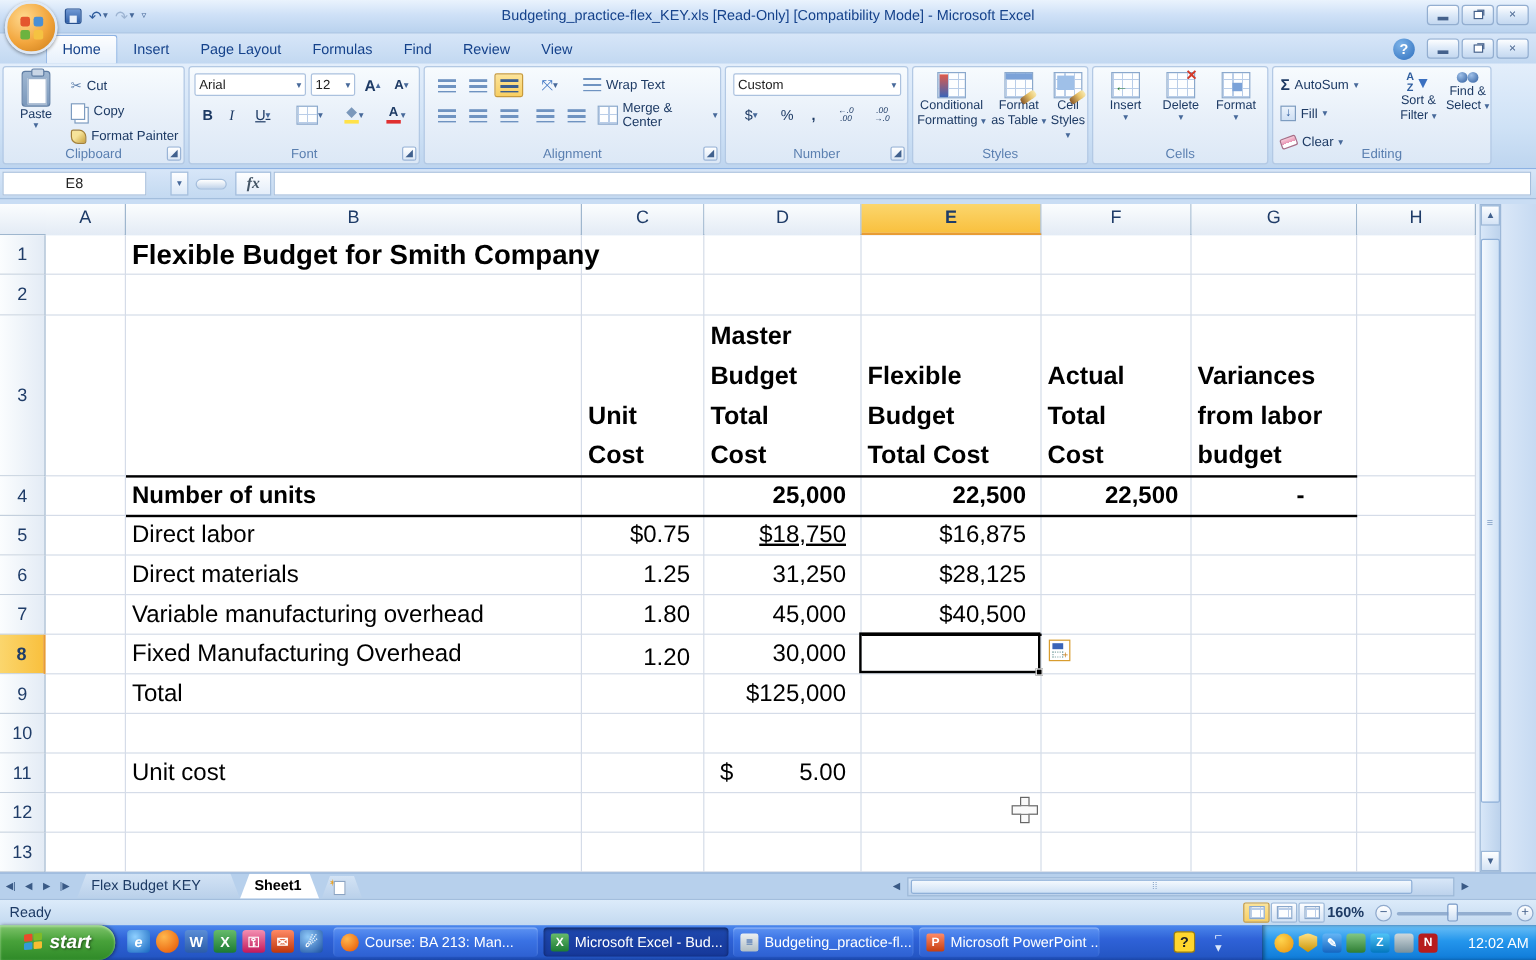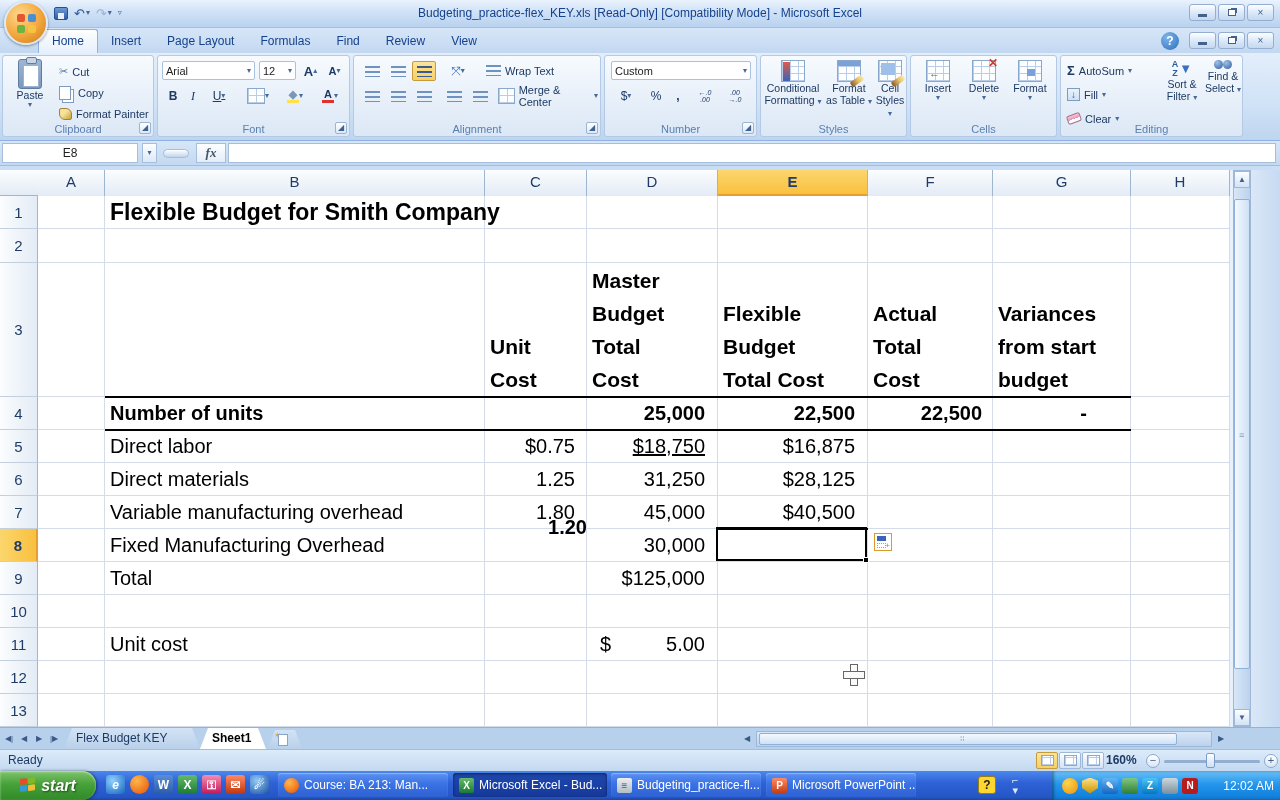--- a/index.html
+++ b/index.html
@@ -82,21 +82,21 @@
   .binoc:before,.binoc:after{content:"";position:absolute;top:0;width:9px;height:9px;border-radius:50%;background:radial-gradient(circle at 35% 30%,#9fc0e8,#2e5d9e);}
   .binoc:before{left:0;} .binoc:after{right:0;}
   .fillic{width:13px;height:13px;border:1px solid #7d9cc0;background:linear-gradient(#eaf2fc,#cfe0f4);
     color:#2e5d9e;font-size:10px;line-height:11px;text-align:center;font-weight:bold;}
   .eraser{width:14px;height:9px;background:linear-gradient(#f7c9d8,#e794b4 55%,#fff 55%);border:1px solid #a76d86;border-radius:2px;transform:rotate(-20deg);}
   .sigma{font-size:13px;font-weight:bold;color:#1d3a64;}
 
   
   #fbar{position:absolute;left:0;top:141px;width:1280px;height:25px;
     background:linear-gradient(#d7e6f8,#c3d9f1);border-bottom:1px solid #a3bedd;}
-  #namebox{position:absolute;left:2px;top:2px;width:136px;height:20px;background:#fff;border:1px solid #a5bedc;
+  #namebox{position:absolute;left:2px;top:2px;width:120px;height:20px;background:#fff;border:1px solid #a5bedc;
     font-size:12px;color:#222;text-align:center;line-height:18px;}
   #namedd{position:absolute;left:142px;top:2px;width:15px;height:20px;background:linear-gradient(#fdfeff,#dce9f8);
     border:1px solid #a5bedc;font-size:8px;color:#47699a;text-align:center;line-height:18px;}
   #grip{position:absolute;left:163px;top:8px;width:26px;height:9px;border-radius:5px;background:linear-gradient(#fff,#c2d4ea);border:1px solid #a5bedc;}
   #fxbtn{position:absolute;left:196px;top:2px;width:30px;height:20px;background:linear-gradient(#fdfeff,#e4edf9);
     border:1px solid #a5bedc;text-align:center;font-family:"Liberation Serif",serif;font-style:italic;font-weight:bold;
     font-size:13px;color:#456;line-height:18px;}
   #finput{position:absolute;left:228px;top:2px;width:1048px;height:20px;background:#fff;border:1px solid #a5bedc;
     font-size:12px;line-height:18px;padding:0 4px;color:#000;}
 
@@ -569,42 +569,42 @@
         <div>Budget</div>
         <div>Total Cost</div>
       </div>
       <div class="cell b lines" style="left: 868px; top: 67px; width: 125px; height: 134px;">
         <div>Actual</div>
         <div>Total</div>
         <div>Cost</div>
       </div>
       <div class="cell b lines" style="left: 993px; top: 67px; width: 138px; height: 134px;">
         <div>Variances</div>
-        <div>from start</div>
+        <div>from labor</div>
         <div>budget</div>
       </div>
       <div class="cell b" style="left: 105px; top: 201px; width: 380px; height: 33px;">Number of units</div>
       <div class="cell b r" style="left: 587px; top: 201px; width: 131px; height: 33px;">25,000</div>
       <div class="cell b r" style="left: 718px; top: 201px; width: 150px; height: 33px;">22,500</div>
       <div class="cell b r" style="left: 868px; top: 201px; width: 125px; height: 33px; padding-right: 11px;">22,500</div>
       <div class="cell b r" style="left: 993px; top: 201px; width: 138px; height: 33px; padding-right: 44px;">-</div>
       <div class="cell" style="left: 105px; top: 234px; width: 380px; height: 33px;">Direct labor</div>
       <div class="cell r" style="left: 485px; top: 234px; width: 102px; height: 33px; padding-right: 12px;">$0.75</div>
       <div class="cell r" style="left: 587px; top: 234px; width: 131px; height: 33px; text-decoration: underline;">$18,750</div>
       <div class="cell r" style="left: 718px; top: 234px; width: 150px; height: 33px;">$16,875</div>
       <div class="cell" style="left: 105px; top: 267px; width: 380px; height: 33px;">Direct materials</div>
       <div class="cell r" style="left: 485px; top: 267px; width: 102px; height: 33px; padding-right: 12px;">1.25</div>
       <div class="cell r" style="left: 587px; top: 267px; width: 131px; height: 33px;">31,250</div>
       <div class="cell r" style="left: 718px; top: 267px; width: 150px; height: 33px;">$28,125</div>
       <div class="cell" style="left: 105px; top: 300px; width: 380px; height: 33px; text-align: center;">Variable manufacturing overhead</div>
       <div class="cell r" style="left: 485px; top: 300px; width: 102px; height: 33px; padding-right: 12px;">1.80</div>
       <div class="cell r" style="left: 587px; top: 300px; width: 131px; height: 33px;">45,000</div>
       <div class="cell r" style="left: 718px; top: 300px; width: 150px; height: 33px;">$40,500</div>
       <div class="cell" style="left: 105px; top: 333px; width: 380px; height: 33px;">Fixed Manufacturing Overhead</div>
-      <div class="cell r" style="left: 485px; top: 315px; width: 102px; height: 33px; padding-right: 0; font-weight: bold;">1.20</div>
+      <div class="cell r" style="left: 485px; top: 336px; width: 102px; height: 33px; padding-right: 12px;">1.20</div>
       <div class="cell r" style="left: 587px; top: 333px; width: 131px; height: 33px;">30,000</div>
       <div class="cell" style="left: 105px; top: 366px; width: 380px; height: 33px;">Total</div>
       <div class="cell r" style="left: 587px; top: 366px; width: 131px; height: 33px;">$125,000</div>
       <div class="cell" style="left: 105px; top: 432px; width: 380px; height: 33px;">Unit cost</div>
       <div class="cell acct" style="left: 587px; top: 432px; width: 131px; height: 33px;">
         <span>$</span>
         <span>5.00</span>
       </div>
       <div class="xborder" style="top: 200px; left: 105px; width: 1026px;"></div>
       <div class="xborder" style="top: 233px; left: 105px; width: 1026px;"></div>

